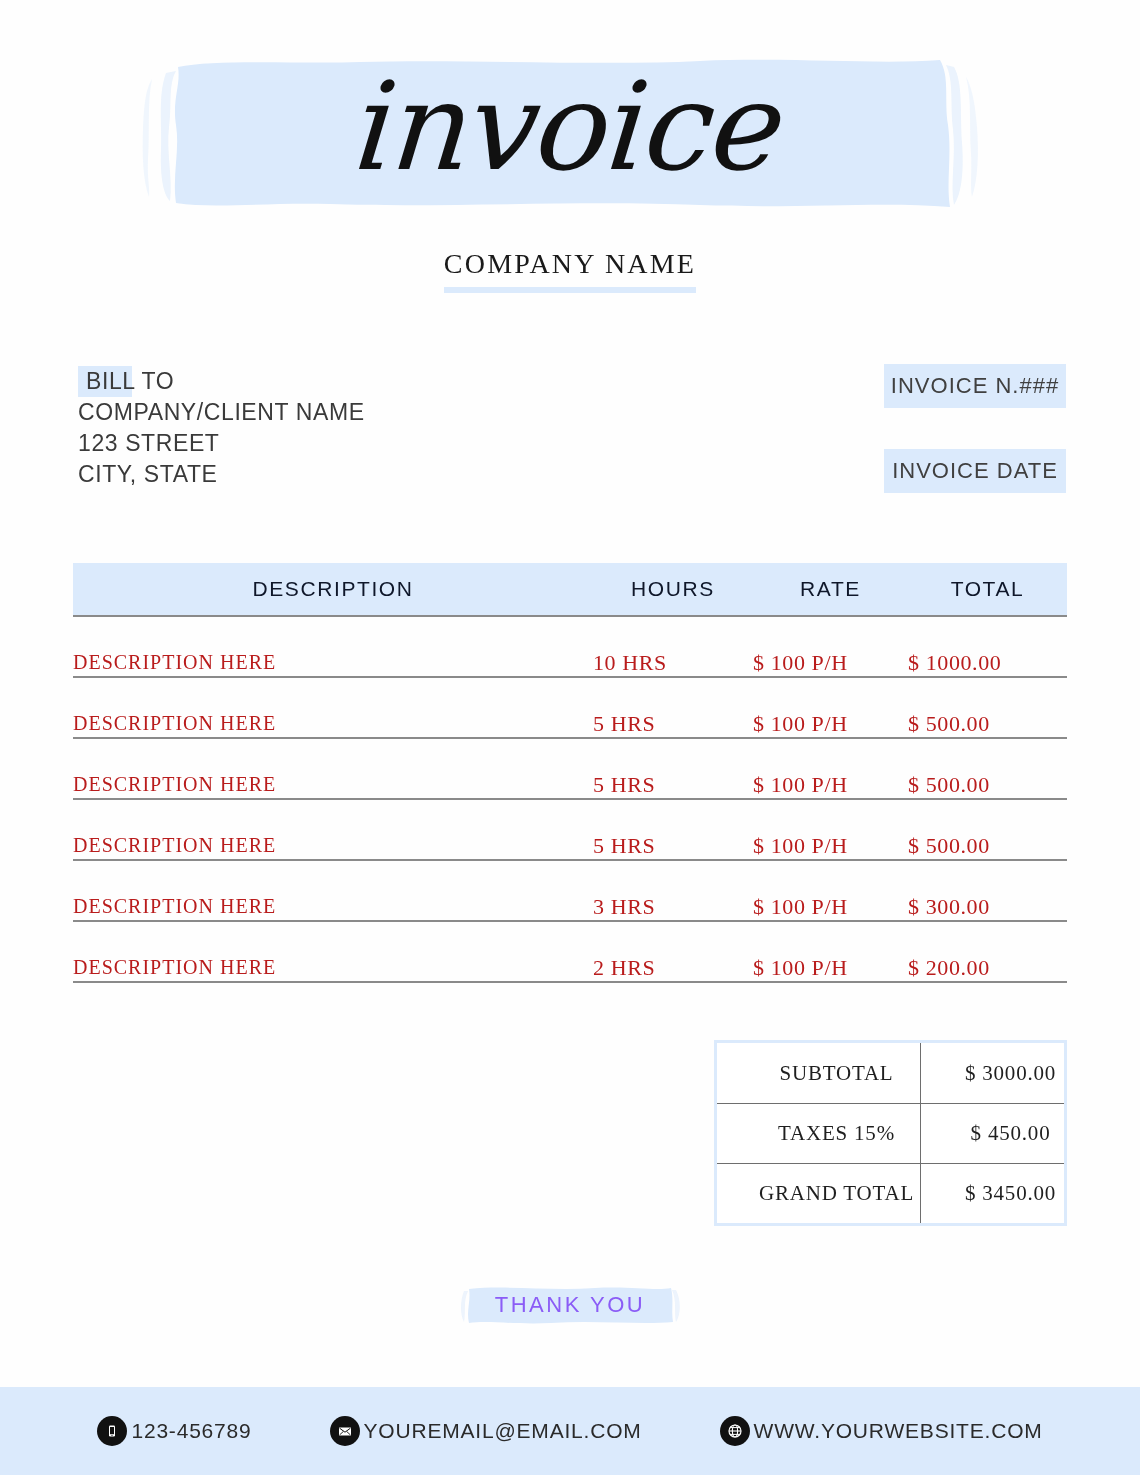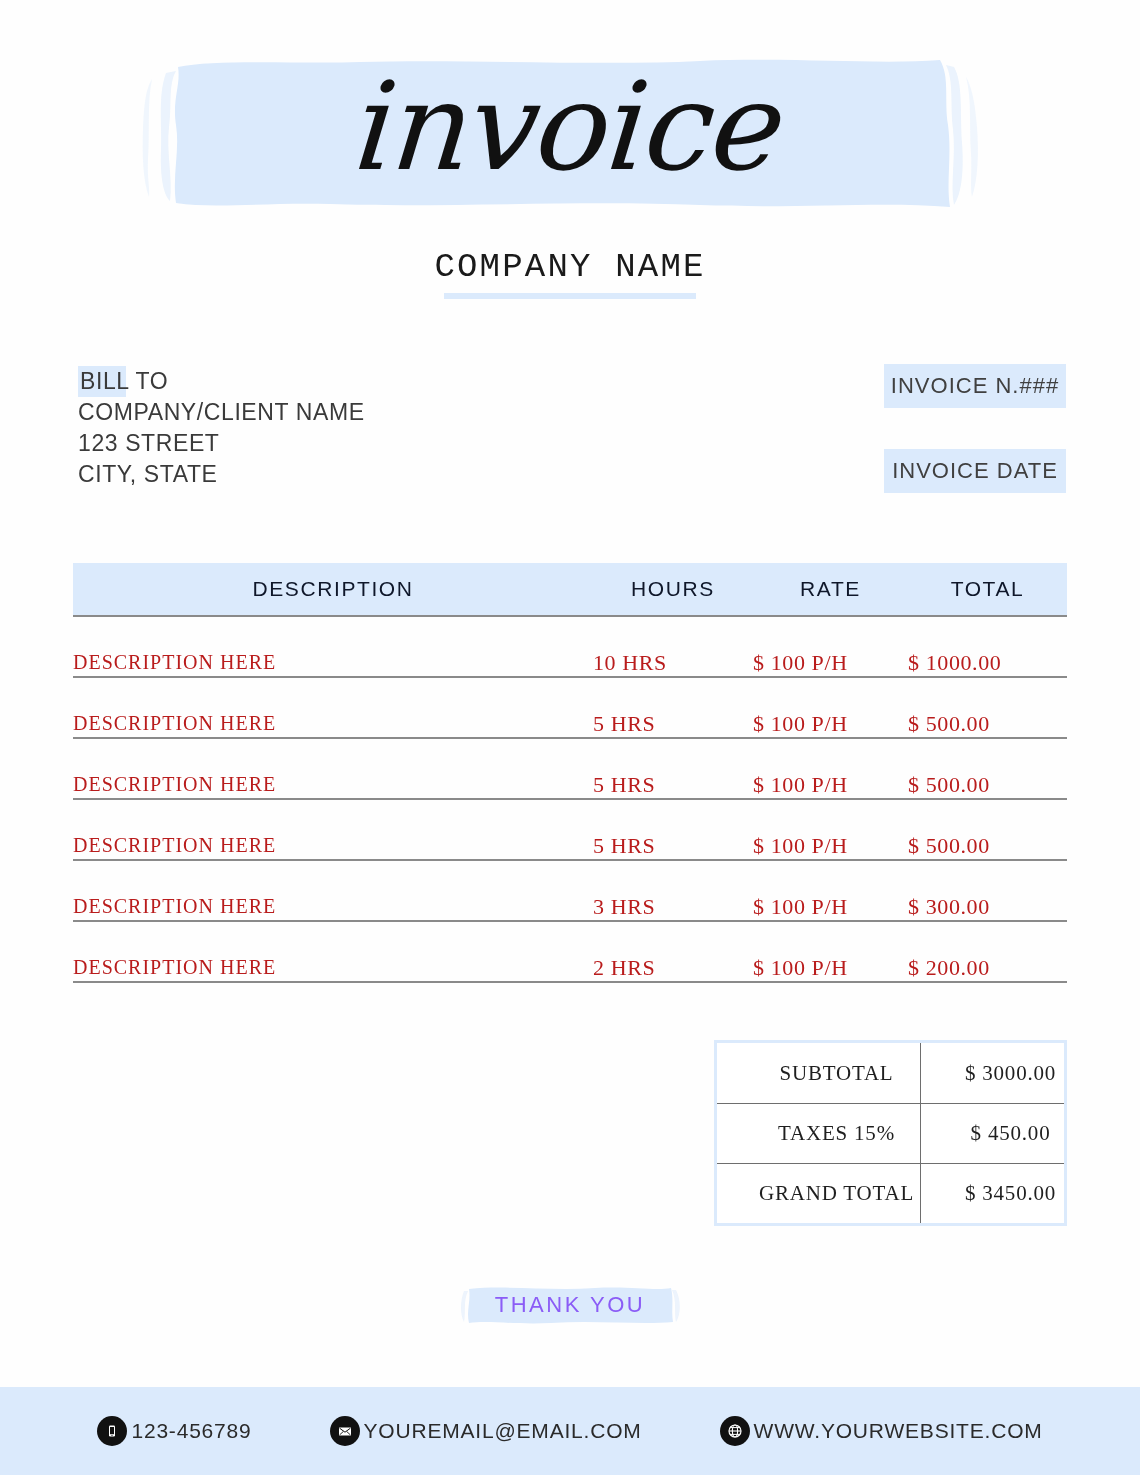--- a/index.html
+++ b/index.html
@@ -45,22 +45,22 @@
 
   
   .company-name-wrap {
     position: absolute;
     left: 0; top: 248px;
     width: 1140px;
     text-align: center;
   }
   .company-name {
     display: inline-block;
-    font-family: Liberation Mono, monospace;
-    font-size: 34px;
+    font-family: Liberation Serif, serif;
+    font-size: 28px;
     letter-spacing: 2.2px;
     color: #1a1a1a;
     padding-bottom: 4px;
     position: relative;
   }
   .company-underline {
     display: block;
     margin: 3px auto 0;
     width: 252px;
     height: 6px;
@@ -72,21 +72,21 @@
     position: absolute;
     left: 78px; top: 366px;
     font-size: 23px;
     color: #3a3a3a;
     letter-spacing: 0.6px;
     line-height: 31px;
   }
   .bill-to .hl {
     background: linear-gradient(to right, #dbeafc 0%, #dbeafc 52%, transparent 52%);
     display: inline-block;
-    padding: 0 2px;
+    padding: 0 8px;
   }
   .bill-line { white-space: nowrap; }
 
   
   .inv-box {
     position: absolute;
     background: #dbeafc;
     font-size: 22px;
     letter-spacing: 1px;
     color: #404040;

